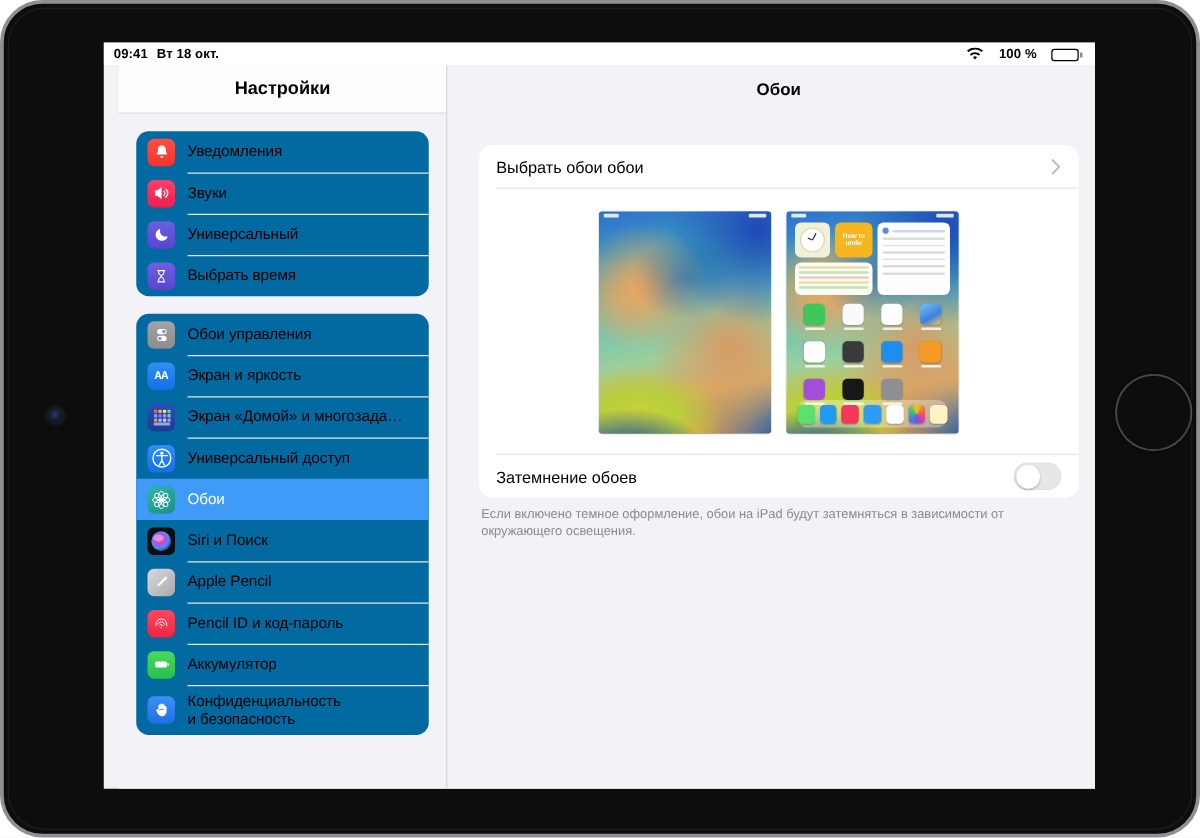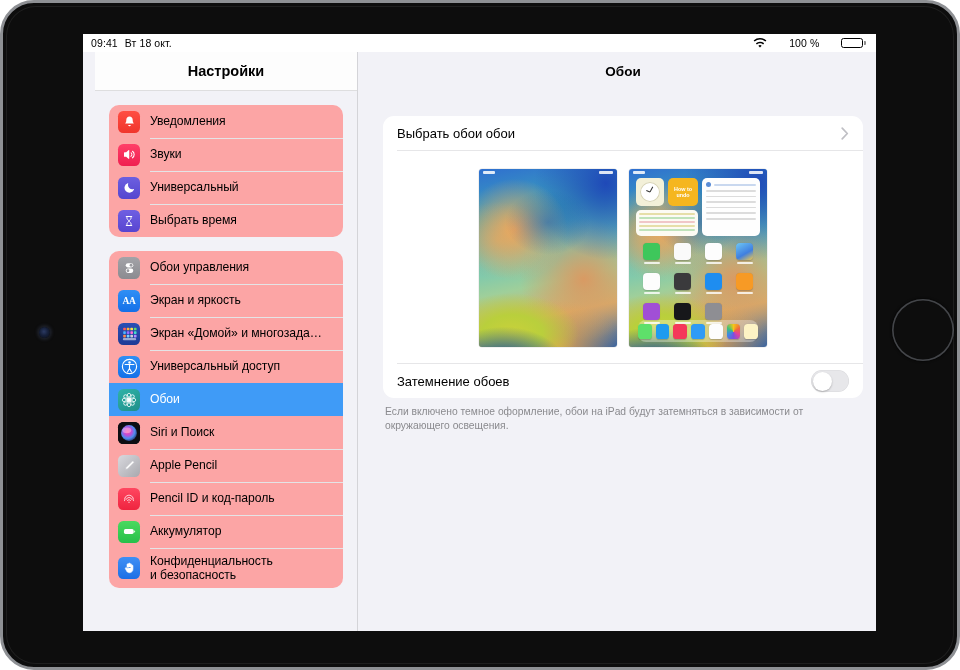--- a/index.html
+++ b/index.html
@@ -40,24 +40,24 @@
   #screen{
     position:absolute;left:80px;top:31px;width:793px;height:597px;
     background:#f2f2f7;overflow:hidden;
   }
 
   
   #statusbar{
     position:absolute;left:0;top:0;width:793px;height:18px;
     background:#ffffff;
     display:flex;align-items:center;
-    font-size:10.5px;font-weight:normal;color:#000;letter-spacing:.1px;
+    font-size:10.5px;font-weight:bold;color:#000;letter-spacing:.1px;
   }
   #statusbar .left{display:flex;align-items:center;gap:7px;padding-left:8px;}
-  #statusbar .right{margin-left:auto;display:flex;align-items:center;gap:22px;padding-right:10px;}
+  #statusbar .right{margin-left:auto;display:flex;align-items:flex-end;gap:12px;padding-right:10px;}
   .batt-wrap{display:flex;align-items:center;}
   .batt-body{
     width:22px;height:10px;border:1.2px solid #000;border-radius:2.6px;
     padding:1.2px;box-sizing:border-box;
   }
   .batt-fill{height:100%;width:100%;background:#000;border-radius:1.2px;}
   .batt-cap{width:1.6px;height:4px;background:#000;border-radius:0 1px 1px 0;margin-left:1px;opacity:.45;}
 
   
   #split{position:absolute;left:12px;top:18px;width:793px;height:579px;display:flex;}
@@ -67,21 +67,21 @@
     width:263px;height:579px;background:#f2f2f7;
     border-right:1px solid #d4d4d8;
     box-sizing:border-box;position:relative;overflow:hidden;
   }
   #sidebar-header{
     height:38px;background:#fdfdfd;border-bottom:1px solid #dededf;
     display:flex;align-items:center;justify-content:center;
     font-size:14.5px;font-weight:bold;color:#000;
   }
   .sb-group{
-    margin:14px 14px 0 14px;background:#fca5a5;border-radius:10px;overflow:hidden;
+    margin:14px 14px 0 14px;background:#0369a1;border-radius:10px;overflow:hidden;
   }
   .sb-row{
     display:flex;align-items:center;height:33px;padding:0 10px 0 9px;
     position:relative;box-sizing:border-box;
   }
   .sb-row.tall{height:40px;}
   .sb-row + .sb-row:before{
     content:"";position:absolute;left:41px;right:0;top:0;height:1px;background:#e4e4e6;
   }
   .sb-row.selected{background:#3f9bf7;}
@@ -285,21 +285,21 @@
                     <rect x="4.2" y="2.5" width="11.6" height="6.6" rx="3.3" fill="#fff"></rect>
                     <circle cx="12.4" cy="5.8" r="2.2" fill="#9a9a9f"></circle>
                     <rect x="4.2" y="10.9" width="11.6" height="6.6" rx="3.3" fill="#fff"></rect>
                     <circle cx="7.6" cy="14.2" r="2.2" fill="#9a9a9f"></circle>
                   </svg>
                 </span>
                 <span class="sb-label">Обои управления</span>
               </div>
               <div class="sb-row">
                 <span class="sb-icon" style="background: linear-gradient(rgb(47, 143, 245), rgb(20, 112, 232));">
-                  <span style="color:#fff;font-size:9.5px;font-weight:bold;letter-spacing:-.4px;font-family:Liberation Serif, serif;">AA</span>
+                  <span style="color:#fff;font-size:9.5px;font-weight:bold;letter-spacing:-.4px;font-family:Liberation Mono, monospace;">AA</span>
                 </span>
                 <span class="sb-label">Экран и яркость</span>
               </div>
               <div class="sb-row">
                 <span class="sb-icon" style="background: linear-gradient(rgb(42, 79, 181), rgb(29, 58, 150));">
                   <svg width="17" height="17" viewBox="0 0 20 20">
                     <rect x="2.6" y="3.2" width="3.1" height="3.1" rx=".8" fill="#ff5b5b"></rect>
                     <rect x="6.800000000000001" y="3.2" width="3.1" height="3.1" rx=".8" fill="#ffb13d"></rect>
                     <rect x="11" y="3.2" width="3.1" height="3.1" rx=".8" fill="#ffe24d"></rect>
                     <rect x="15.200000000000001" y="3.2" width="3.1" height="3.1" rx=".8" fill="#5ddc6e"></rect>

